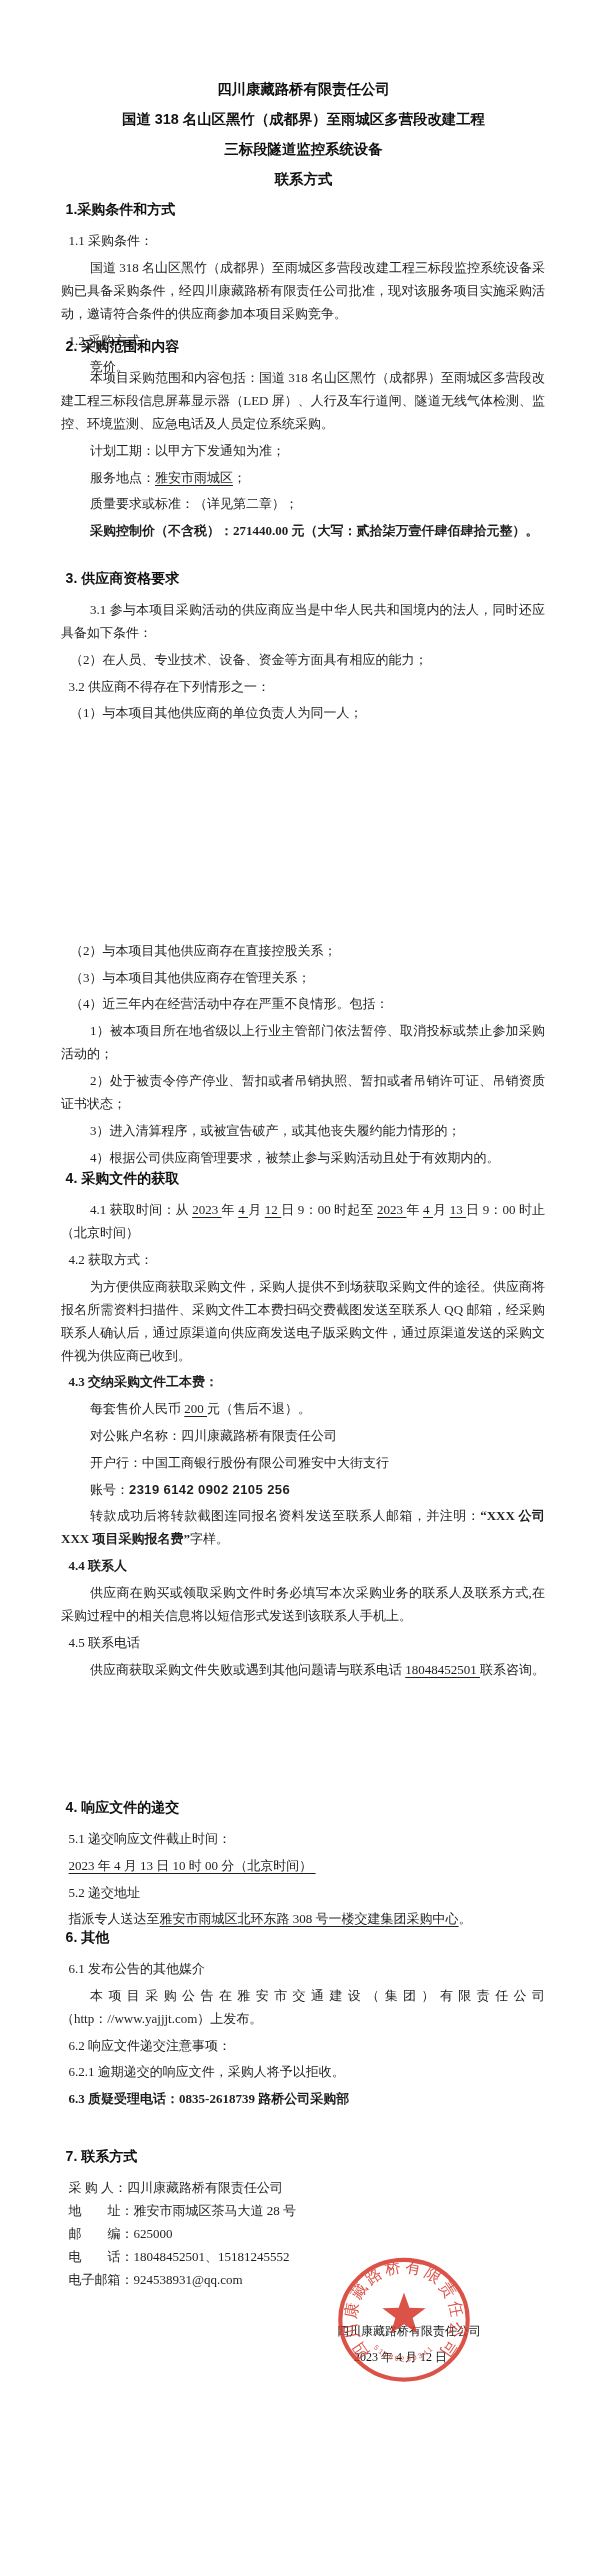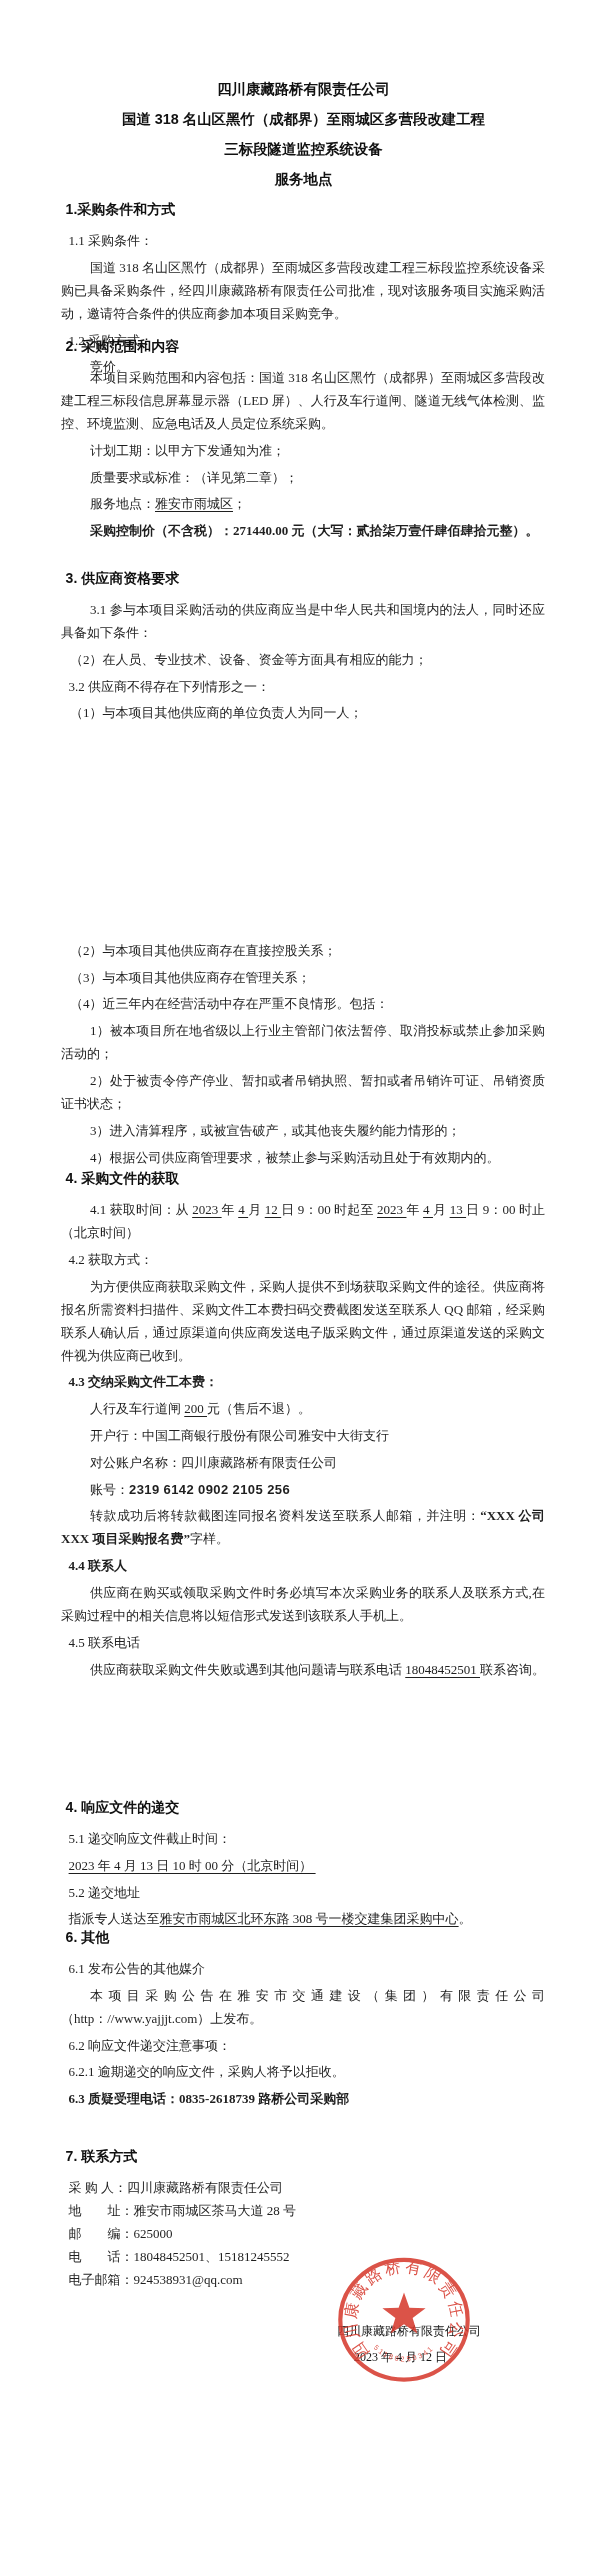--- a/index.html
+++ b/index.html
@@ -26,40 +26,40 @@
 </style>
 </head>
 <body>
 
 <div class="page">
 
   <div class="sec-title" style="top:74px">
       <div class="tl"><span>四川康藏路桥有限责任公司</span></div>
       <div class="tl"><span>国道 318 名山区黑竹（成都界）至雨城区多营段改建工程</span></div>
       <div class="tl"><span>三标段隧道监控系统设备</span></div>
-      <div class="tl"><span>服务地点</span></div>
+      <div class="tl"><span>联系方式</span></div>
     </div>
 
   <div class="sec" style="top:199px">
     <div class="h">1.采购条件和方式</div>
     <div>
         <div class="ln sub"><span>1.1 采购条件：</span></div>
         <div class="ln ind"><span>国道 318 名山区黑竹（成都界）至雨城区多营段改建工程三标段监控系统设备采购已具备采购条件，经四川康藏路桥有限责任公司批准，现对该服务项目实施采购活动，邀请符合条件的供应商参加本项目采购竞争。</span></div>
         <div class="ln sub"><span>1.2 采购方式：</span></div>
         <div class="ln ind"><span>竞价。</span></div>
       </div>
   </div>
 
   <div class="sec" style="top:336px">
     <div class="h">2. 采购范围和内容</div>
     <div>
         <div class="ln ind"><span>本项目采购范围和内容包括：国道 318 名山区黑竹（成都界）至雨城区多营段改建工程三标段信息屏幕显示器（LED 屏）、人行及车行道闸、隧道无线气体检测、监控、环境监测、应急电话及人员定位系统采购。</span></div>
         <div class="ln ind"><span>计划工期：以甲方下发通知为准；</span></div>
+        <div class="ln ind"><span>服务地点：</span><span class="u">雅安市雨城区</span><span>；</span></div>
         <div class="ln ind"><span>质量要求或标准：（详见第二章）；</span></div>
-        <div class="ln ind"><span>服务地点：</span><span class="u">雅安市雨城区</span><span>；</span></div>
         <div class="ln ind bold"><span>采购控制价（不含税）：271440.00 元（大写：贰拾柒万壹仟肆佰肆拾元整）。</span></div>
       </div>
   </div>
 
   <div class="sec" style="top:568px">
     <div class="h">3. 供应商资格要求</div>
     <div>
         <div class="ln ind"><span>3.1 参与本项目采购活动的供应商应当是中华人民共和国境内的法人，同时还应具备如下条件：</span></div>
         <div class="ln itm"><span>（2）在人员、专业技术、设备、资金等方面具有相应的能力；</span></div>
         <div class="ln sub"><span>3.2 供应商不得存在下列情形之一：</span></div>
@@ -79,23 +79,23 @@
       </div>
   </div>
 
   <div class="sec" style="top:1168px">
     <div class="h">4. 采购文件的获取</div>
     <div>
         <div class="ln ind"><span>4.1 获取时间：从 </span><span class="u">2023 </span><span>年 </span><span class="u">4 </span><span>月 </span><span class="u">12 </span><span>日 9：00 时起至 </span><span class="u">2023 </span><span>年 </span><span class="u">4 </span><span>月 </span><span class="u">13 </span><span>日 9：00 时止（北京时间）</span></div>
         <div class="ln sub"><span>4.2 获取方式：</span></div>
         <div class="ln ind"><span>为方便供应商获取采购文件，采购人提供不到场获取采购文件的途径。供应商将报名所需资料扫描件、采购文件工本费扫码交费截图发送至联系人 QQ 邮箱，经采购联系人确认后，通过原渠道向供应商发送电子版采购文件，通过原渠道发送的采购文件视为供应商已收到。</span></div>
         <div class="ln sub b2"><span>4.3 交纳采购文件工本费：</span></div>
-        <div class="ln ind"><span>人行及车行道闸 </span><span class="u">200 </span><span>元（售后不退）。</span></div>
+        <div class="ln ind"><span>每套售价人民币 </span><span class="u">200 </span><span>元（售后不退）。</span></div>
+        <div class="ln ind"><span>对公账户名称：四川康藏路桥有限责任公司</span></div>
         <div class="ln ind"><span>开户行：中国工商银行股份有限公司雅安中大街支行</span></div>
-        <div class="ln ind"><span>对公账户名称：四川康藏路桥有限责任公司</span></div>
         <div class="ln ind"><span>账号：</span><span class="num">2319 6142 0902 2105 256</span></div>
         <div class="ln ind"><span>转款成功后将转款截图连同报名资料发送至联系人邮箱，并注明：</span><span class="b">“XXX 公司 XXX 项目采购报名费”</span><span>字样。</span></div>
         <div class="ln sub b2"><span>4.4 联系人</span></div>
         <div class="ln ind"><span>供应商在购买或领取采购文件时务必填写本次采购业务的联系人及联系方式,在采购过程中的相关信息将以短信形式发送到该联系人手机上。</span></div>
         <div class="ln sub"><span>4.5 联系电话</span></div>
         <div class="ln ind"><span>供应商获取采购文件失败或遇到其他问题请与联系电话 </span><span class="u">18048452501 </span><span>联系咨询。</span></div>
       </div>
   </div>
 
   <div class="sec" style="top:1797px">

